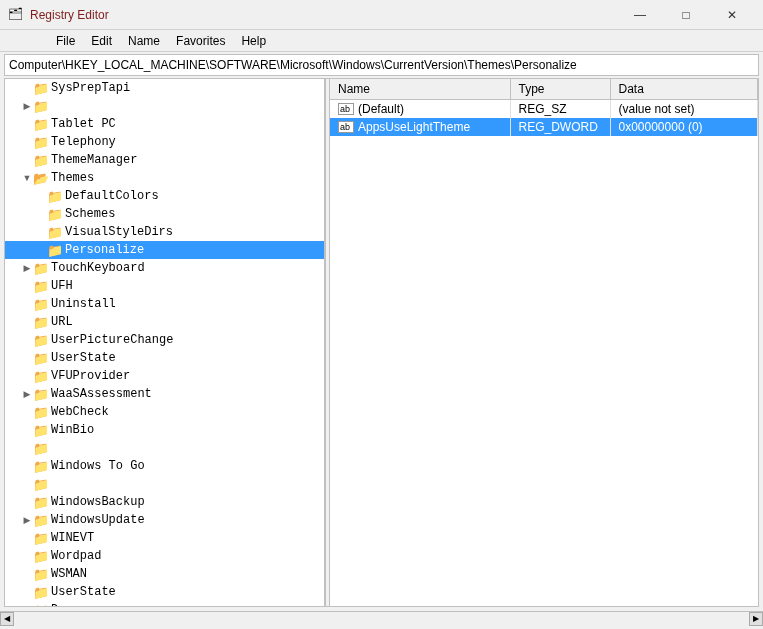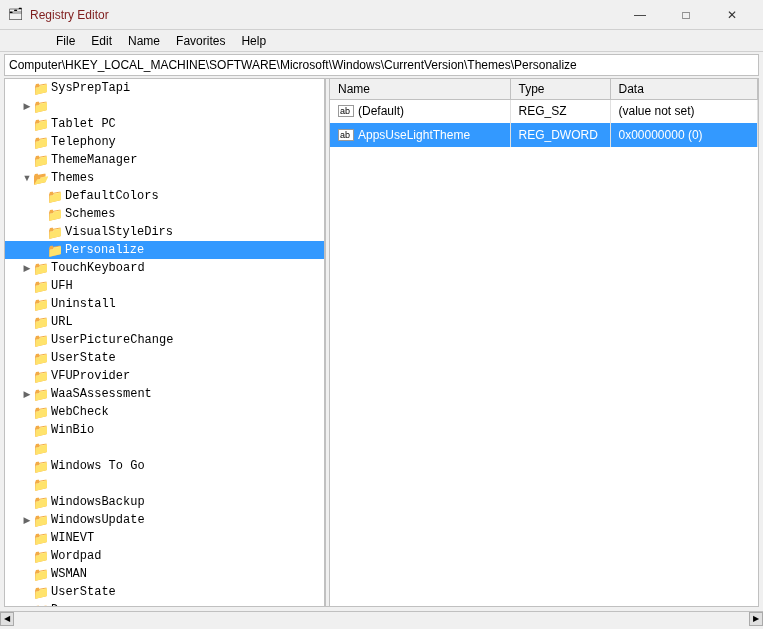--- a/index.html
+++ b/index.html
@@ -148,21 +148,21 @@
       padding: 2px 8px;
       text-align: left;
       font-weight: normal;
       height: 20px;
       position: sticky;
       top: 0;
     }
     .reg-table td {
       padding: 2px 8px;
       border-right: 1px solid #e0e0e0;
-      height: 24px;
+      height: 18px;
       vertical-align: middle;
     }
     .reg-table tr.selected td { background: #3399ff; color: white; }
     .reg-table tr.selected .reg-icon { color: white; }
 
     .reg-row-cell {
       display: flex;
       align-items: center;
       gap: 4px;
     }

